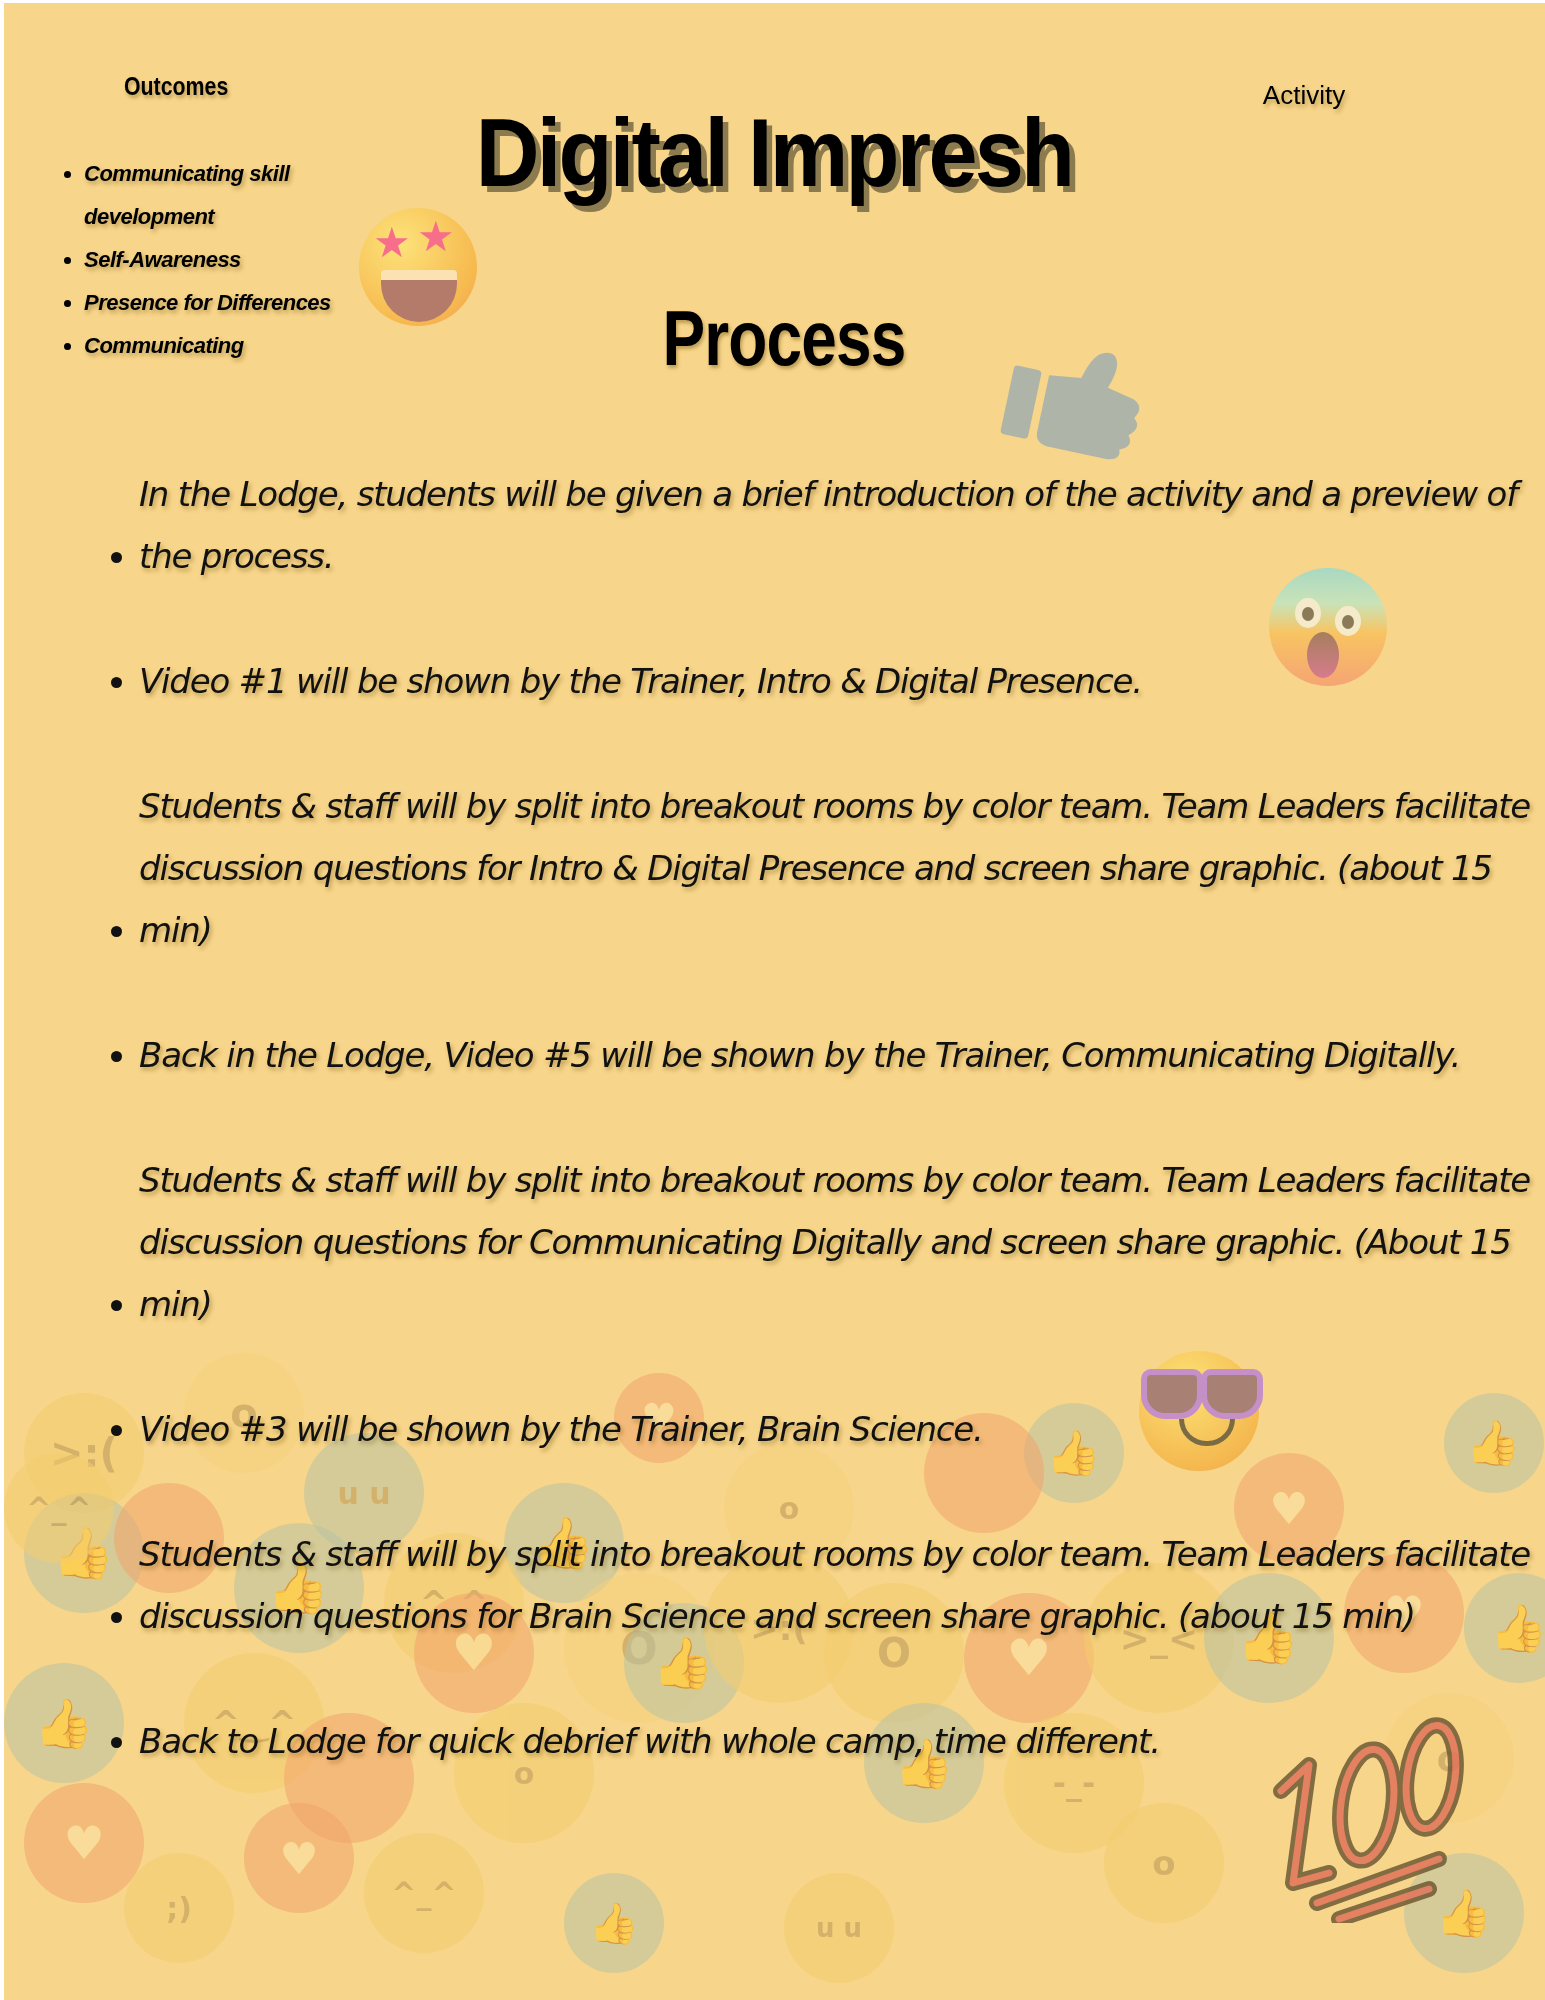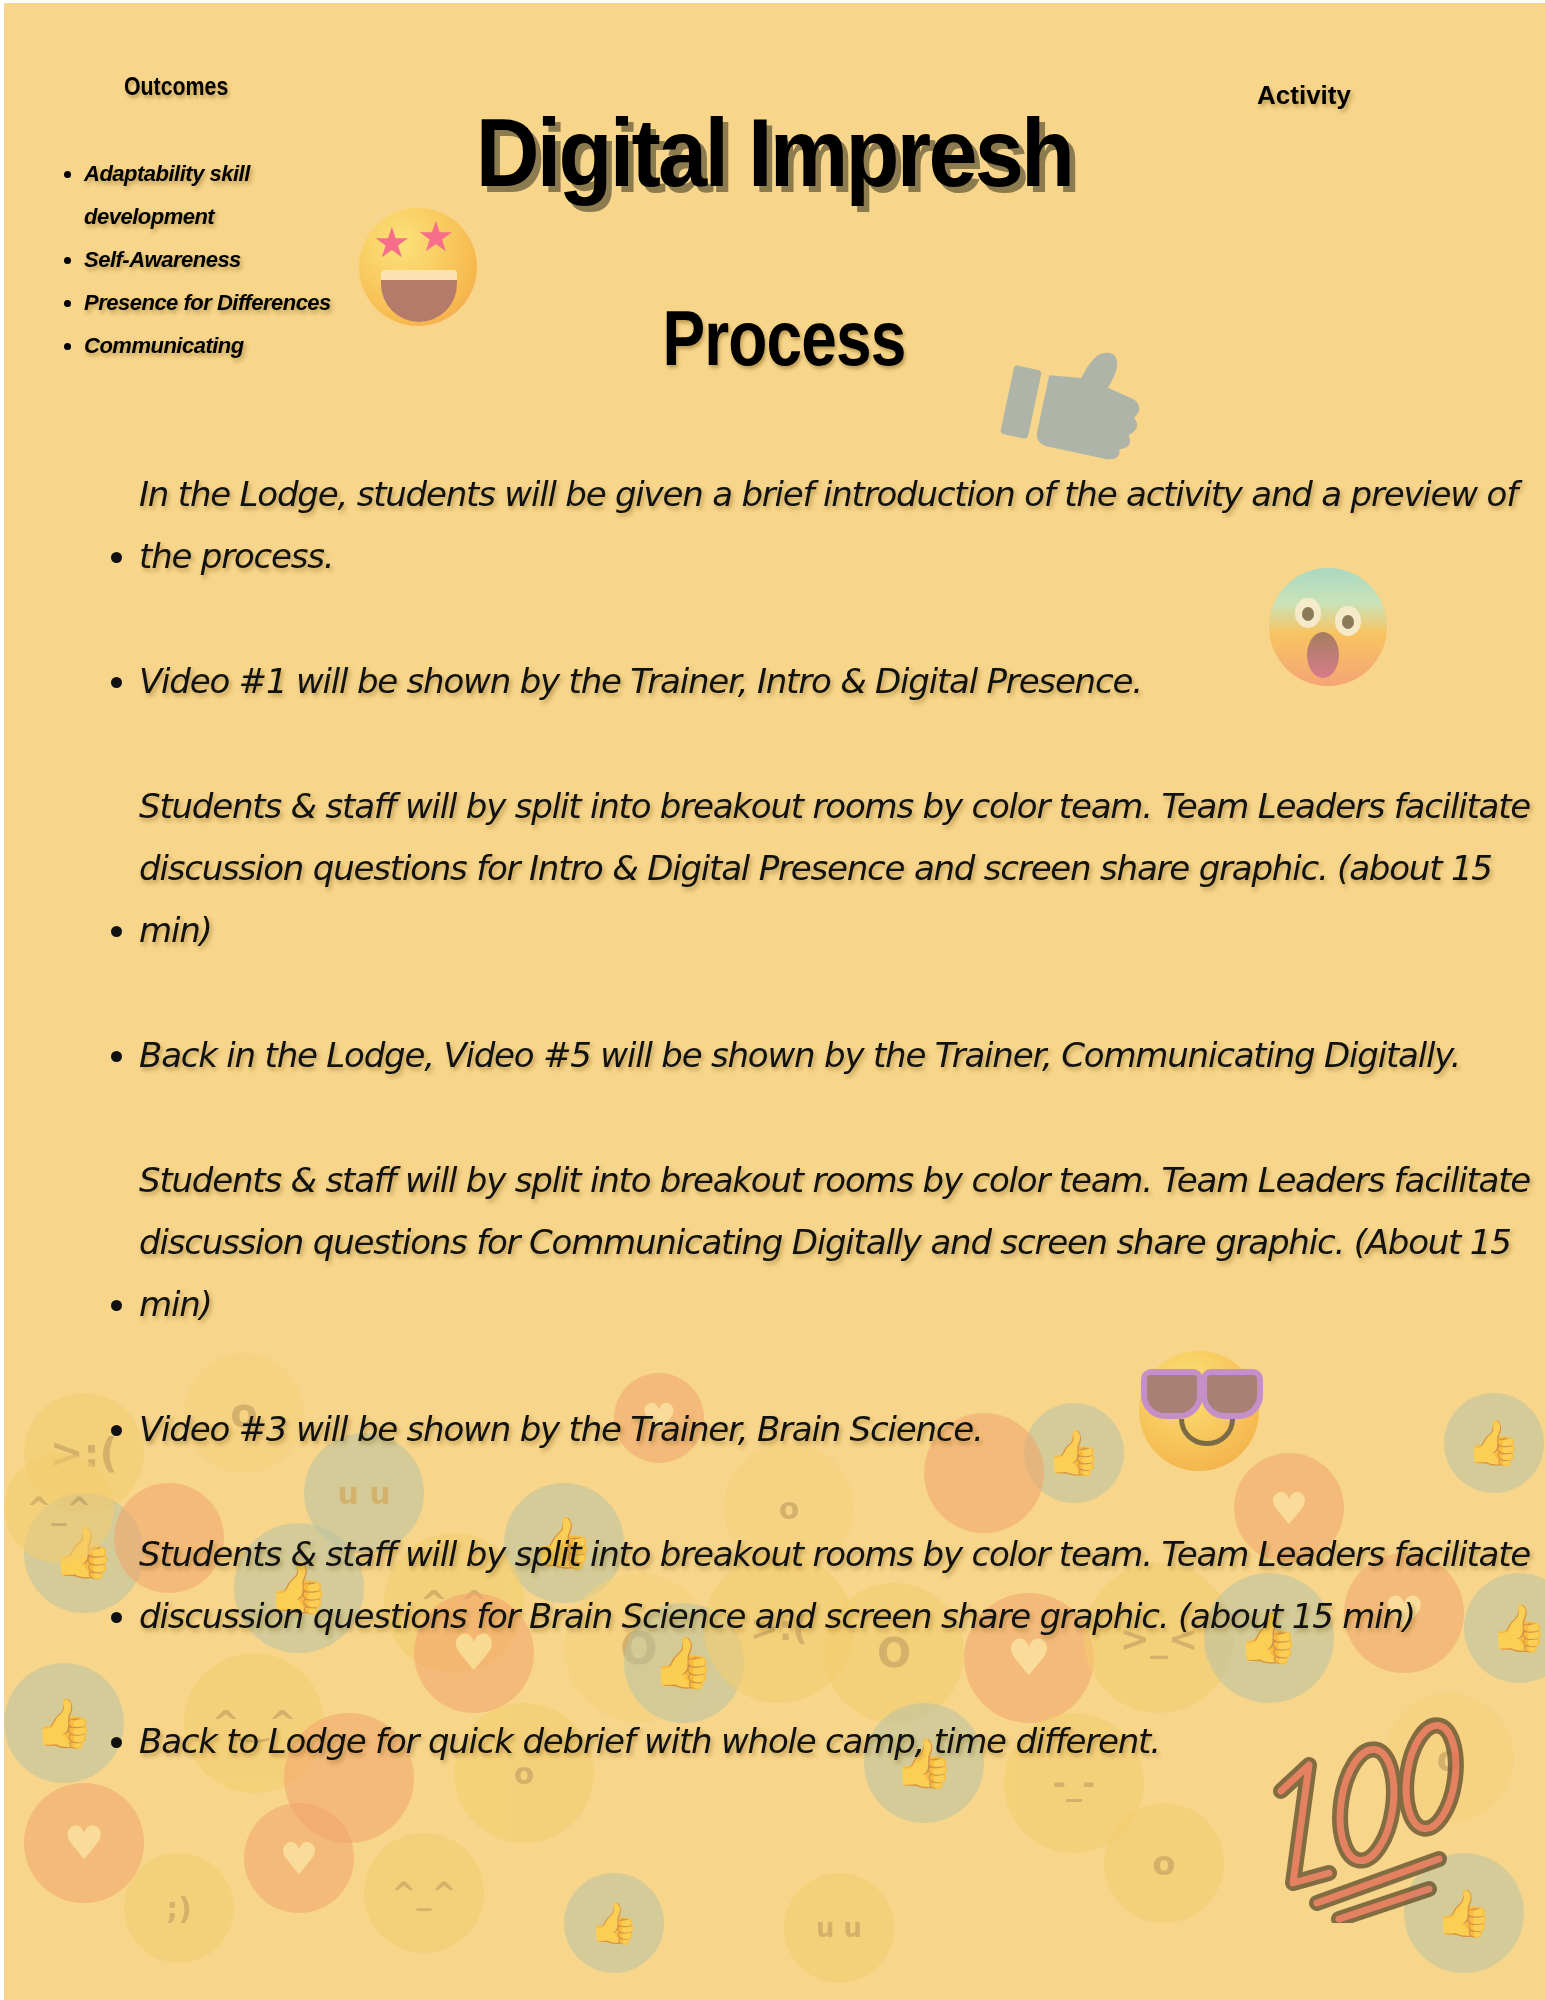--- a/index.html
+++ b/index.html
@@ -46,21 +46,21 @@
     transform: scaleX(0.82); transform-origin: left;
   }
   .outcomes ul { margin: 50px 0 0 0; padding-left: 40px; }
   .outcomes li {
     font-size: 22px; font-weight: bold; font-style: italic; line-height: 43px;
     letter-spacing: -0.5px;
   }
 
   
   .objectives { position: absolute; left: 1120px; top: 68px; width: 360px; text-align: center; }
-  .objectives h3 { margin: 0; font-size: 26px; font-weight: bold; line-height: 48px; }
+  .objectives h3 { margin: 0; font-size: 26px; font-weight: normal; line-height: 48px; }
   .objectives p {
     margin: 30px 0 0 0; font-size: 21px; font-weight: bold; font-style: italic;
     line-height: 43px; letter-spacing: -0.4px;
   }
 
   
   .title {
     position: absolute; left: 400px; top: 95px; width: 740px; text-align: center;
     font-size: 96px; font-weight: bold; letter-spacing: -3px;
     text-shadow: 6px 6px 0 #8B7B4F;
@@ -229,21 +229,21 @@
         <div class="face" style="font-size:34px;">o</div>
       </div>
     <div class="bubble b-sage" style="left:1400px;top:520px;width:120px;height:120px;">
         <div class="glyph" style="font-size:46px;">👍</div>
       </div>
   </div>
 
   <div class="outcomes">
     <h3 class="shadowed">Outcomes</h3>
     <ul>
-      <li class="shadowed">Adaptability skill development</li>
+      <li class="shadowed">Communicating skill development</li>
       <li class="shadowed">Self-Awareness</li>
       <li class="shadowed">Presence for Differences</li>
       <li class="shadowed">Communicating</li>
     </ul>
   </div>
 
   <div class="emoji star-face">
     <span class="star" style="left:14px;top:14px;">★</span>
     <span class="star" style="left:58px;top:8px;">★</span>
     <span class="mouth"></span>

